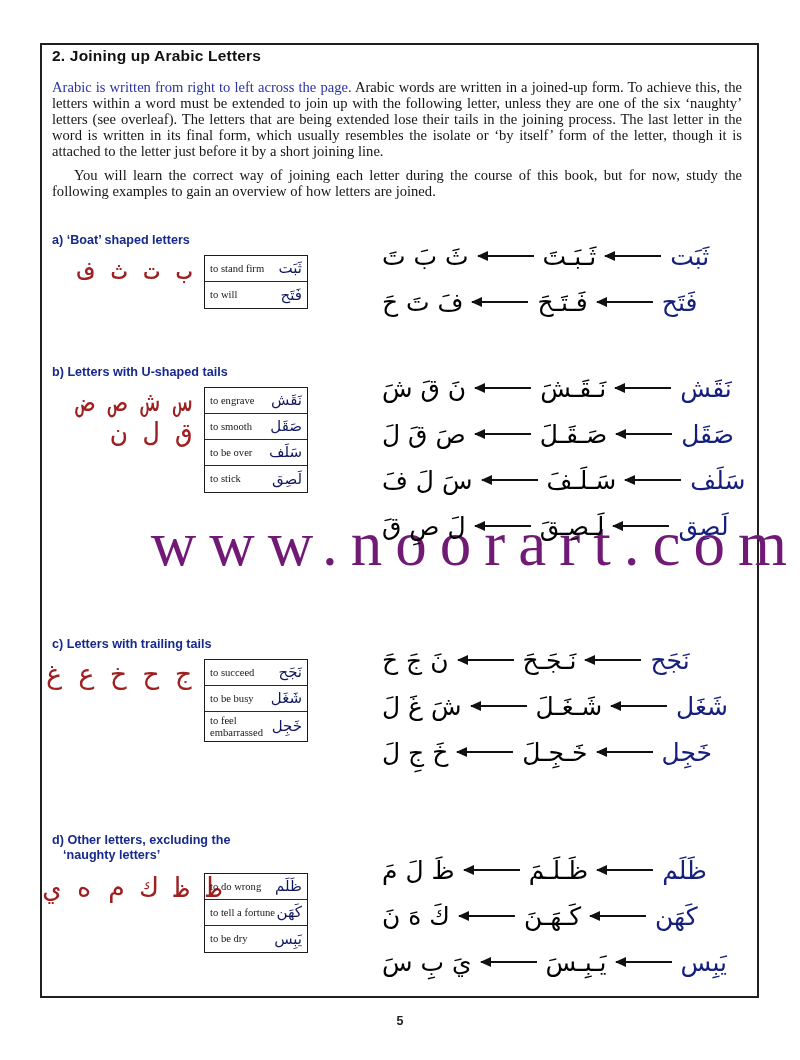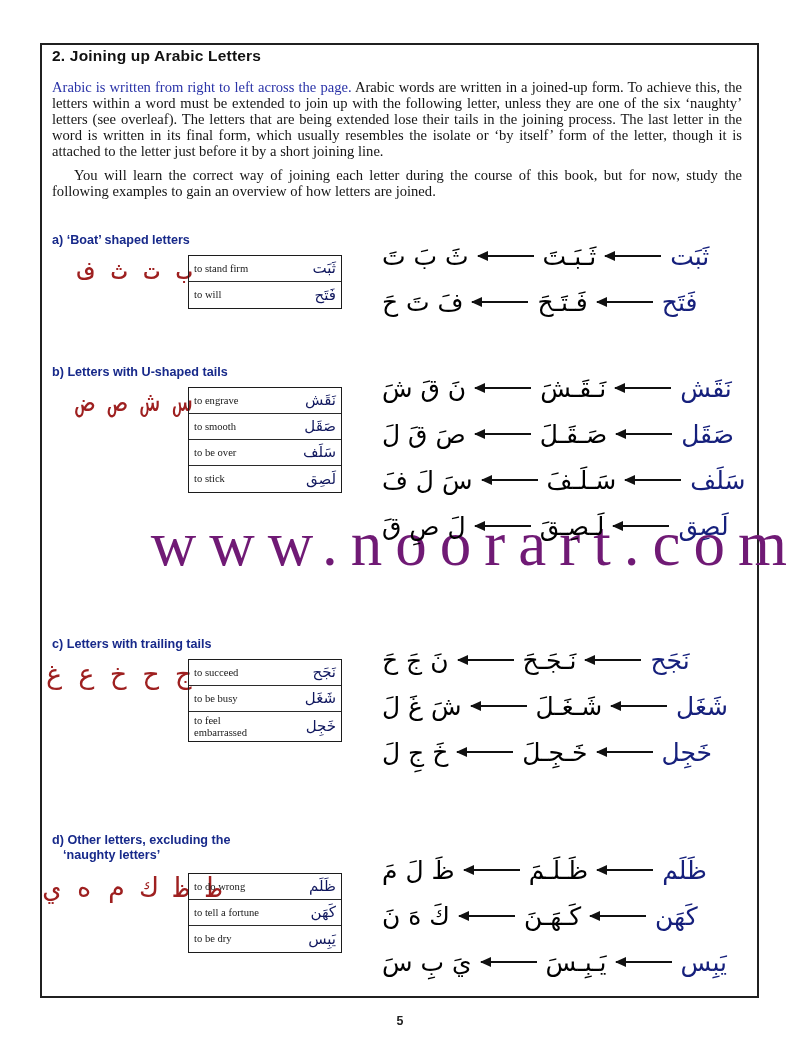--- a/index.html
+++ b/index.html
@@ -119,23 +119,23 @@
     font-family: Liberation Mono, monospace;
     font-weight: 400;
     position: absolute;
     left: 0;
     top: 2px;
   }
   .red-letters .lrow { display: block; white-space: nowrap; }
 
   .gloss-box {
     position: absolute;
-    left: 136px;
+    left: 152px;
     top: 0;
-    width: 154px;
+    width: 104px;
     border: 1.4px solid #1c1c1c;
     background: transparent;
     box-sizing: border-box;
   }
   .gloss-row {
     display: flex;
     align-items: center;
     justify-content: space-between;
     border-bottom: 1.1px solid #2b2b2b;
     padding: 3px 5px 3px 5px;
@@ -270,20 +270,21 @@
     </div>
   </div>
 
   <div class="section sec-b">
     <div class="sec-head">
       <span>b) Letters with U-shaped tails</span>
     </div>
     <div class="left-col">
       <div class="red-letters">
         <span class="lrow">س ش ص ض</span>
+        <span class="lrow">ق ل ن</span>
       </div>
       <div class="gloss-box">
         <div class="gloss-row">
           <span class="gloss-en">to engrave</span>
           <span class="gloss-ar">نَقَش</span>
         </div>
         <div class="gloss-row">
           <span class="gloss-en">to smooth</span>
           <span class="gloss-ar">صَقَل</span>
         </div>

